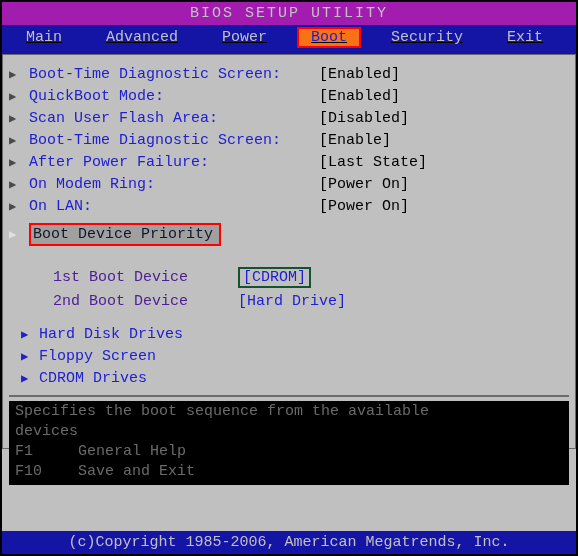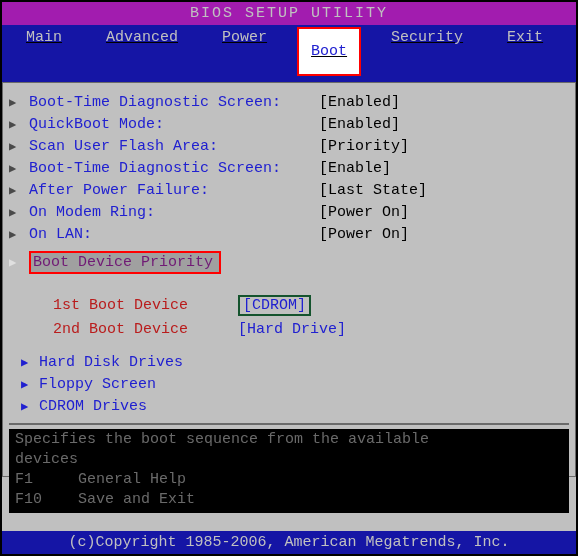--- a/index.html
+++ b/index.html
@@ -27,23 +27,23 @@
     padding: 2px 10px 6px 10px;
     gap: 16px;
     text-decoration: underline;
   }
   .menubar-item {
     color: #c0c0c0;
     padding: 2px 14px;
   }
   .menubar-item.active {
     border: 2px solid #ff0000;
-    background: #ffffff;
-    color: #2020d0;
-    padding: 14px 12px;
+    background: #f97316;
+    color: #2020d0;
+    padding: 0 12px;
   }
   .content {
     background: #c0c0c0;
     border: 1px solid #6a6a6a;
     margin: 0;
     padding: 8px 6px 4px 6px;
     height: 395px;
   }
   .row {
     display: flex;
@@ -73,33 +73,33 @@
     height: 26px;
     margin: 4px 0 8px 0;
   }
   .highlight-arrow {
     color: #e0e0e0;
     width: 20px;
     display: inline-block;
     font-size: 12px;
   }
   .highlight-label {
-    color: #701a75;
+    color: #0f172a;
     background: #a0a0a0;
     border: 2px solid #ff0000;
     padding: 1px 6px 1px 2px;
   }
   .sub-row {
     display: flex;
     align-items: center;
     height: 24px;
     padding-left: 44px;
   }
   .sub-label {
-    color: #b91c1c;
+    color: #4c1d95;
     width: 185px;
   }
   .sub-value {
     color: #2020d0;
   }
   .sub-value.boxed {
     border: 2px solid #14532d;
     padding: 0 3px;
   }
   .drive-row {
@@ -165,21 +165,21 @@
     <span class="value-col">[Enabled]</span>
   </div>
   <div class="row">
     <span class="arrow">▶</span>
     <span class="label-col">QuickBoot Mode:</span>
     <span class="value-col">[Enabled]</span>
   </div>
   <div class="row">
     <span class="arrow">▶</span>
     <span class="label-col">Scan User Flash Area:</span>
-    <span class="value-col">[Priority]</span>
+    <span class="value-col">[Disabled]</span>
   </div>
   <div class="row">
     <span class="arrow">▶</span>
     <span class="label-col">Boot-Time Diagnostic Screen:</span>
     <span class="value-col">[Enable]</span>
   </div>
   <div class="row">
     <span class="arrow">▶</span>
     <span class="label-col">After Power Failure:</span>
     <span class="value-col">[Last State]</span>

